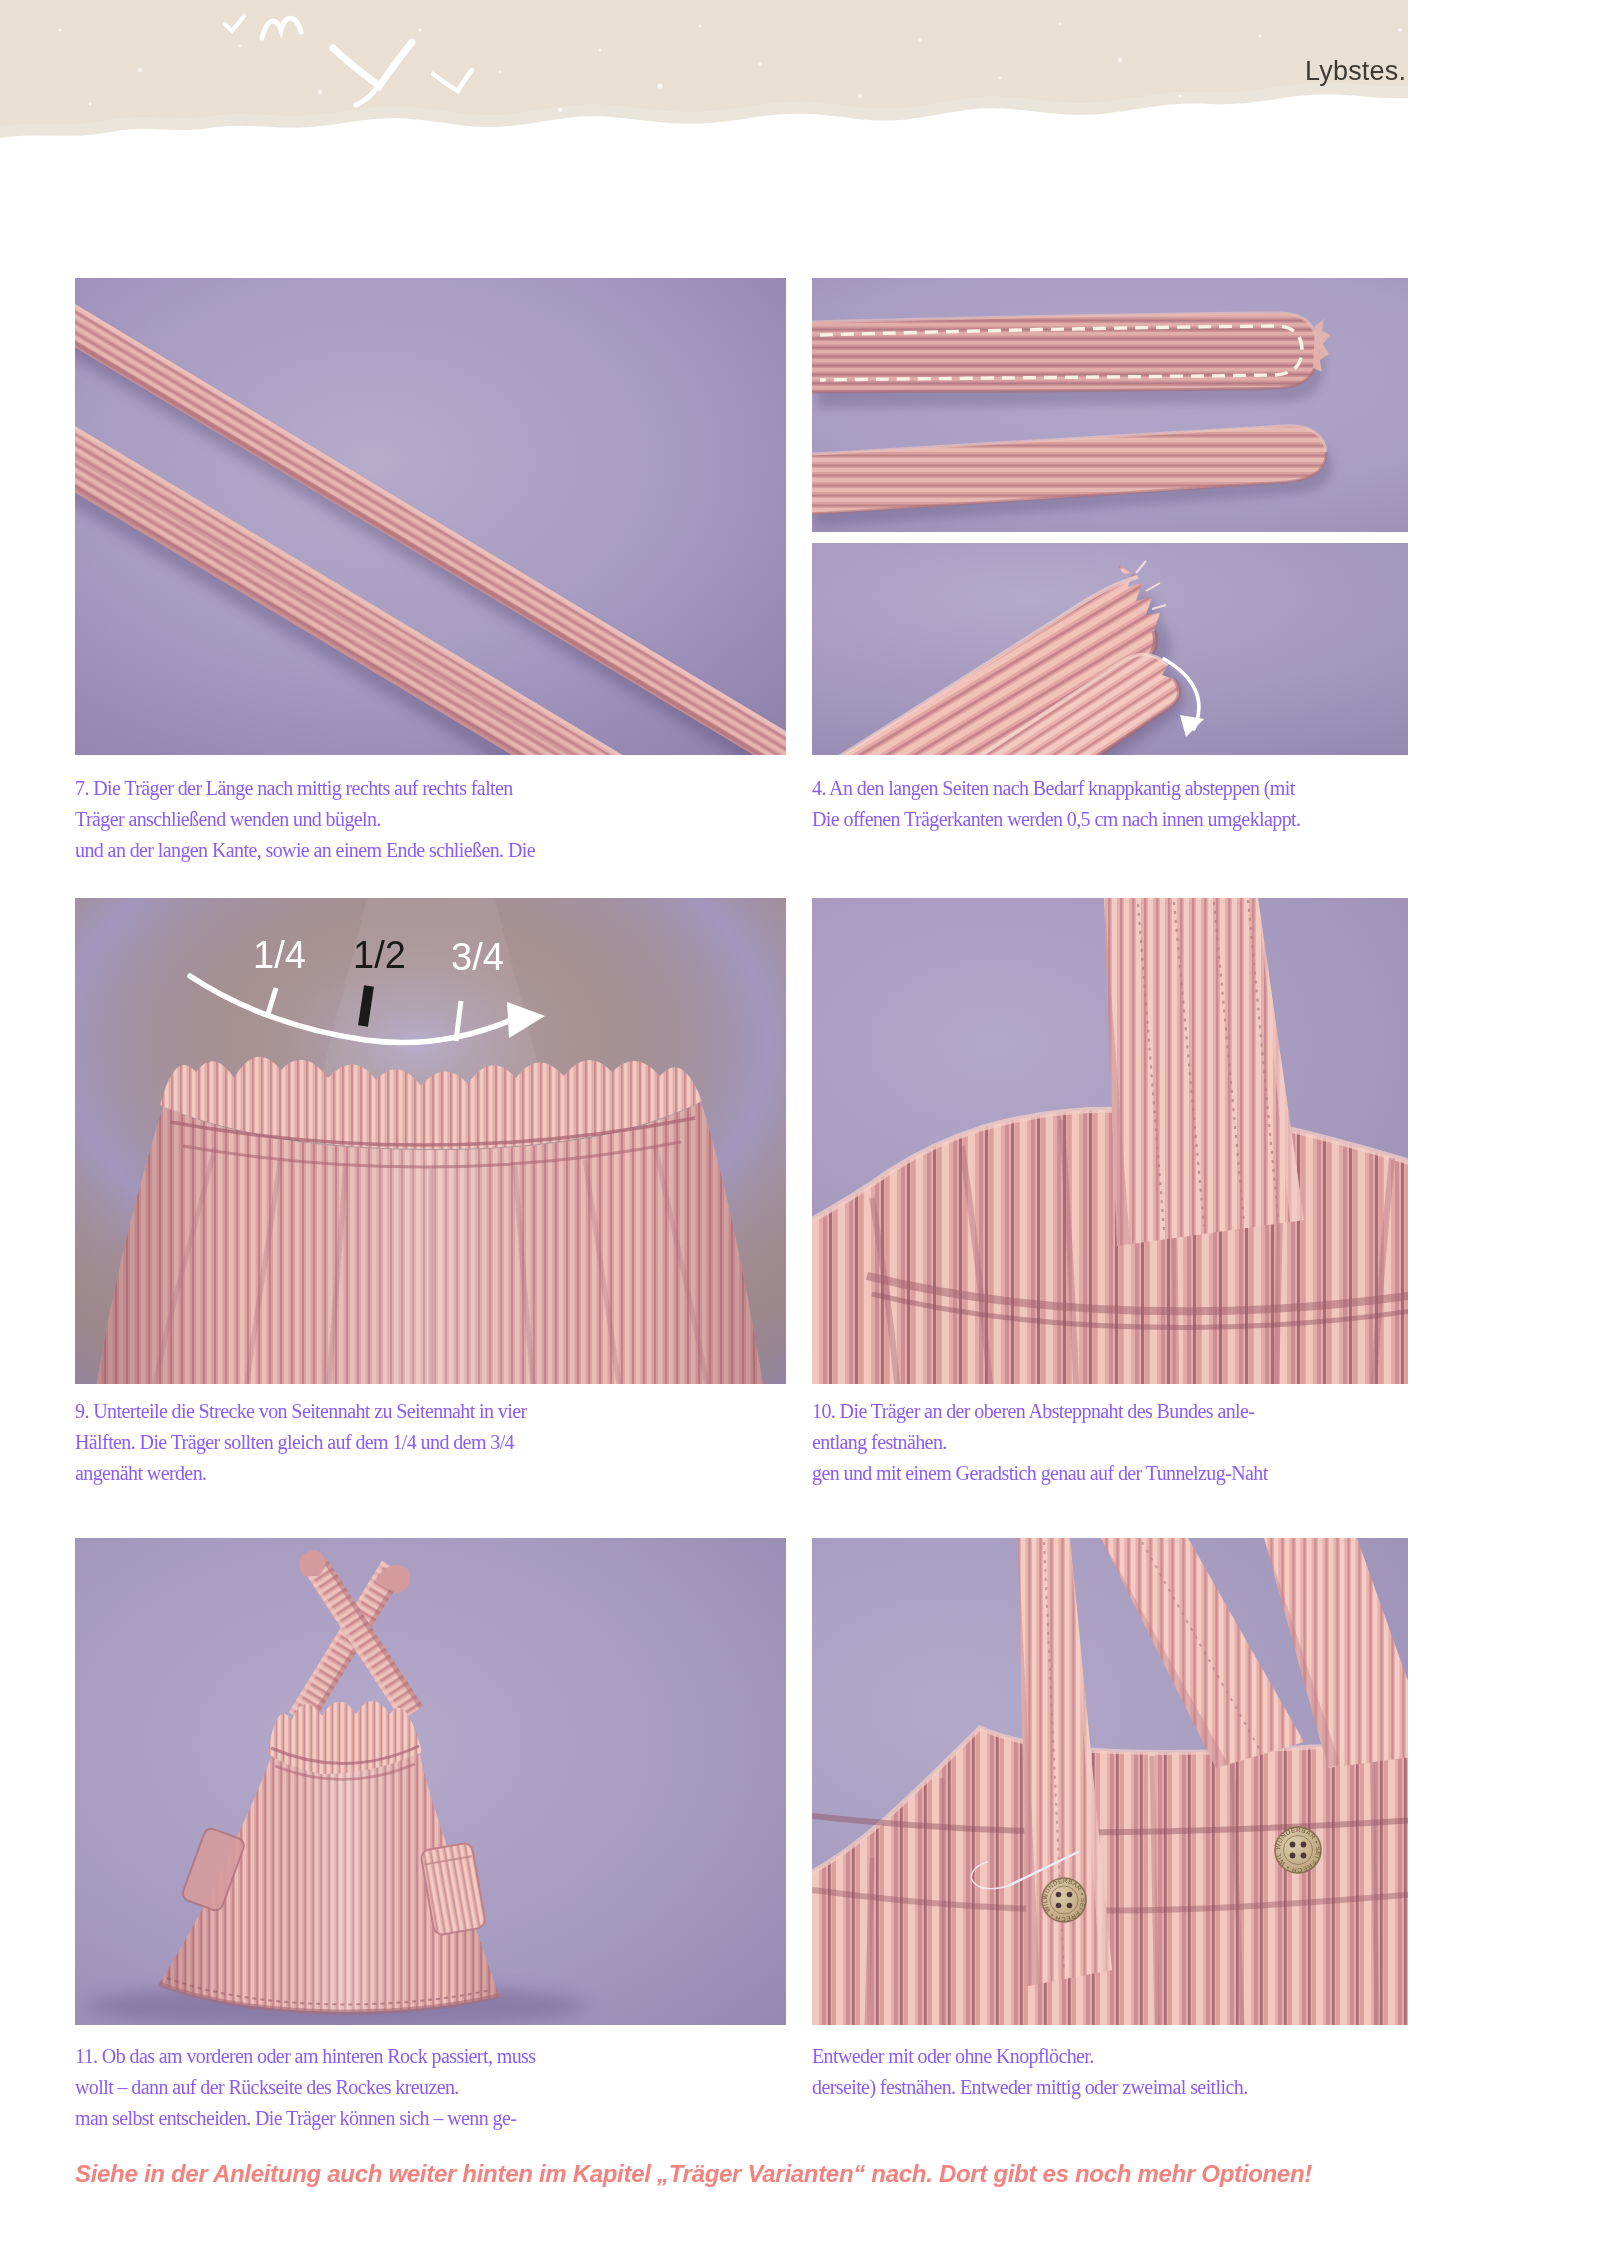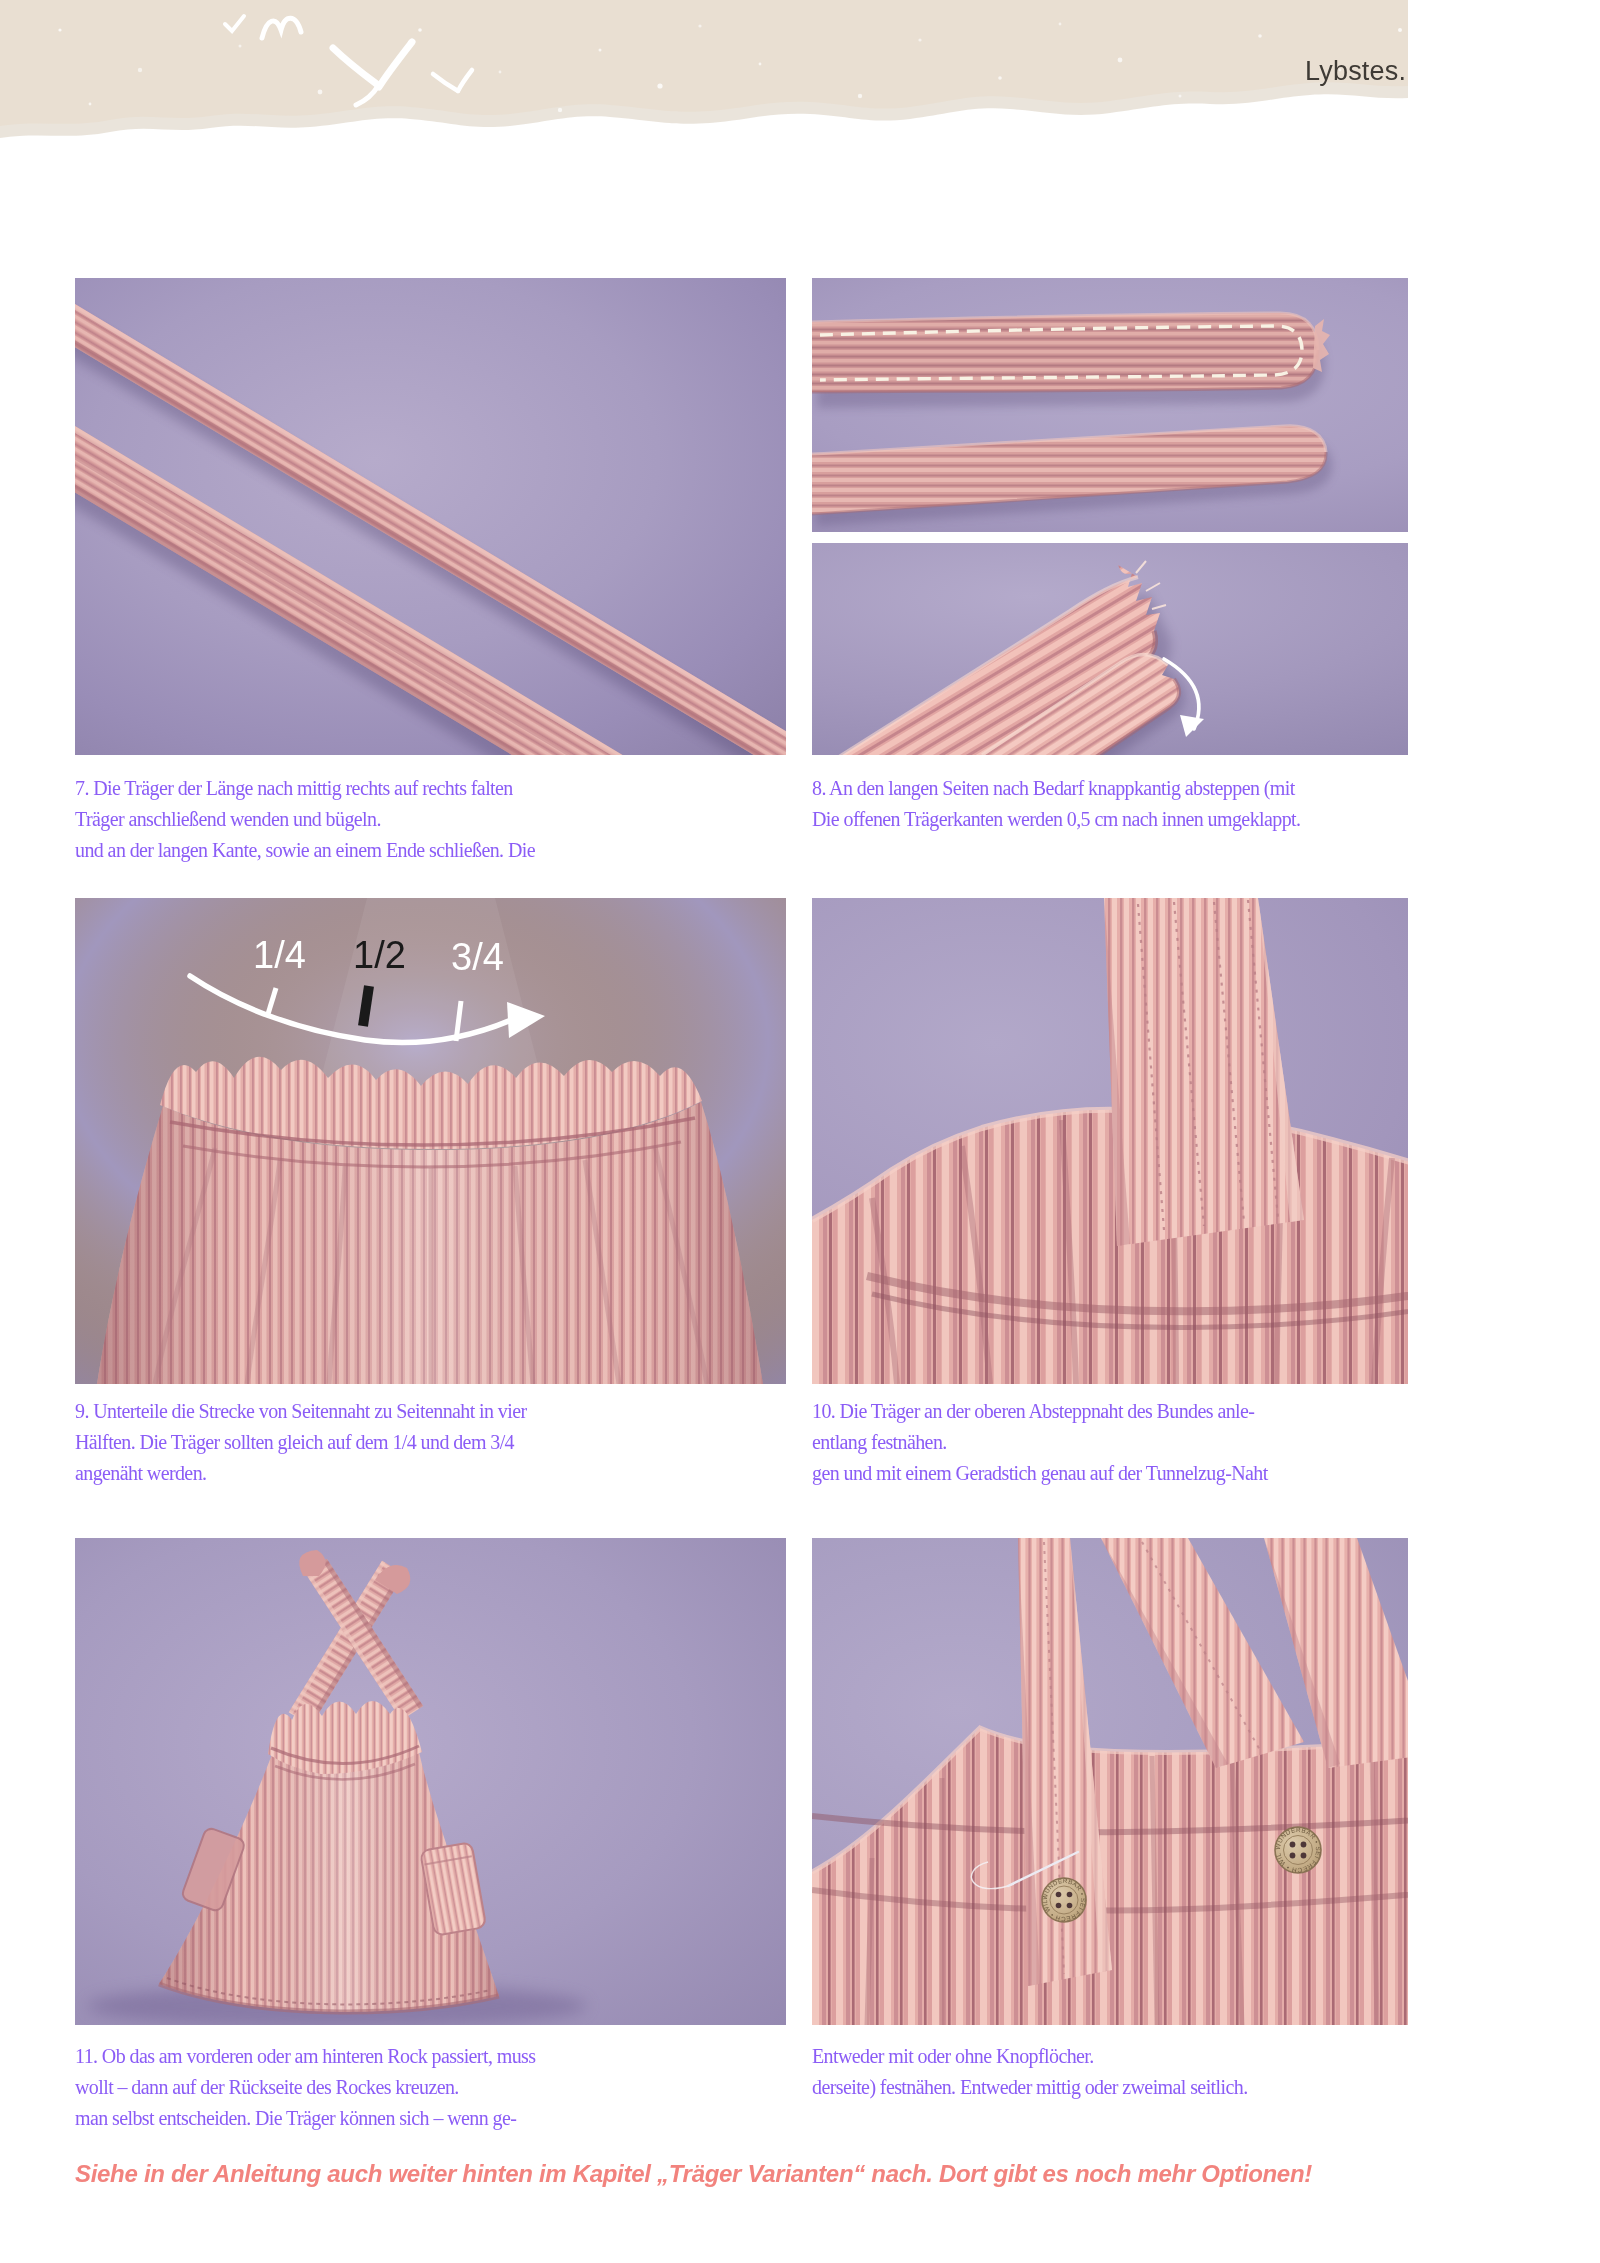--- a/index.html
+++ b/index.html
@@ -460,21 +460,21 @@
       <text font-size="6.4" fill="#6d5a40" letter-spacing="0.4"><textPath href="#g-b2c">WUNDERBAR • SEI FRECH • WILD</textPath></text>
     </g>
   </svg>
 
   <figcaption class="caption" style="left:75px;top:773px;width:711px">
     <div class="cap-line">7. Die Träger der Länge nach mittig rechts auf rechts falten</div>
     <div class="cap-line">Träger anschließend wenden und bügeln.</div>
     <div class="cap-line">und an der langen Kante, sowie an einem Ende schließen. Die</div>
   </figcaption>
   <figcaption class="caption" style="left:812px;top:773px;width:727px">
-    <div class="cap-line">8. An den langen Seiten nach Bedarf knappkantig absteppen (mit</div>
+    <div class="cap-line">4. An den langen Seiten nach Bedarf knappkantig absteppen (mit</div>
     <div class="cap-line">Die offenen Trägerkanten werden 0,5 cm nach innen umgeklappt.</div>
   </figcaption>
   <figcaption class="caption" style="left:75px;top:1396px;width:711px">
     <div class="cap-line">9. Unterteile die Strecke von Seitennaht zu Seitennaht in vier</div>
     <div class="cap-line">Hälften. Die Träger sollten gleich auf dem 1/4 und dem 3/4</div>
     <div class="cap-line">angenäht werden.</div>
   </figcaption>
   <figcaption class="caption" style="left:812px;top:1396px;width:727px">
     <div class="cap-line">10. Die Träger an der oberen Absteppnaht des Bundes anle-</div>
     <div class="cap-line">entlang festnähen.</div>

